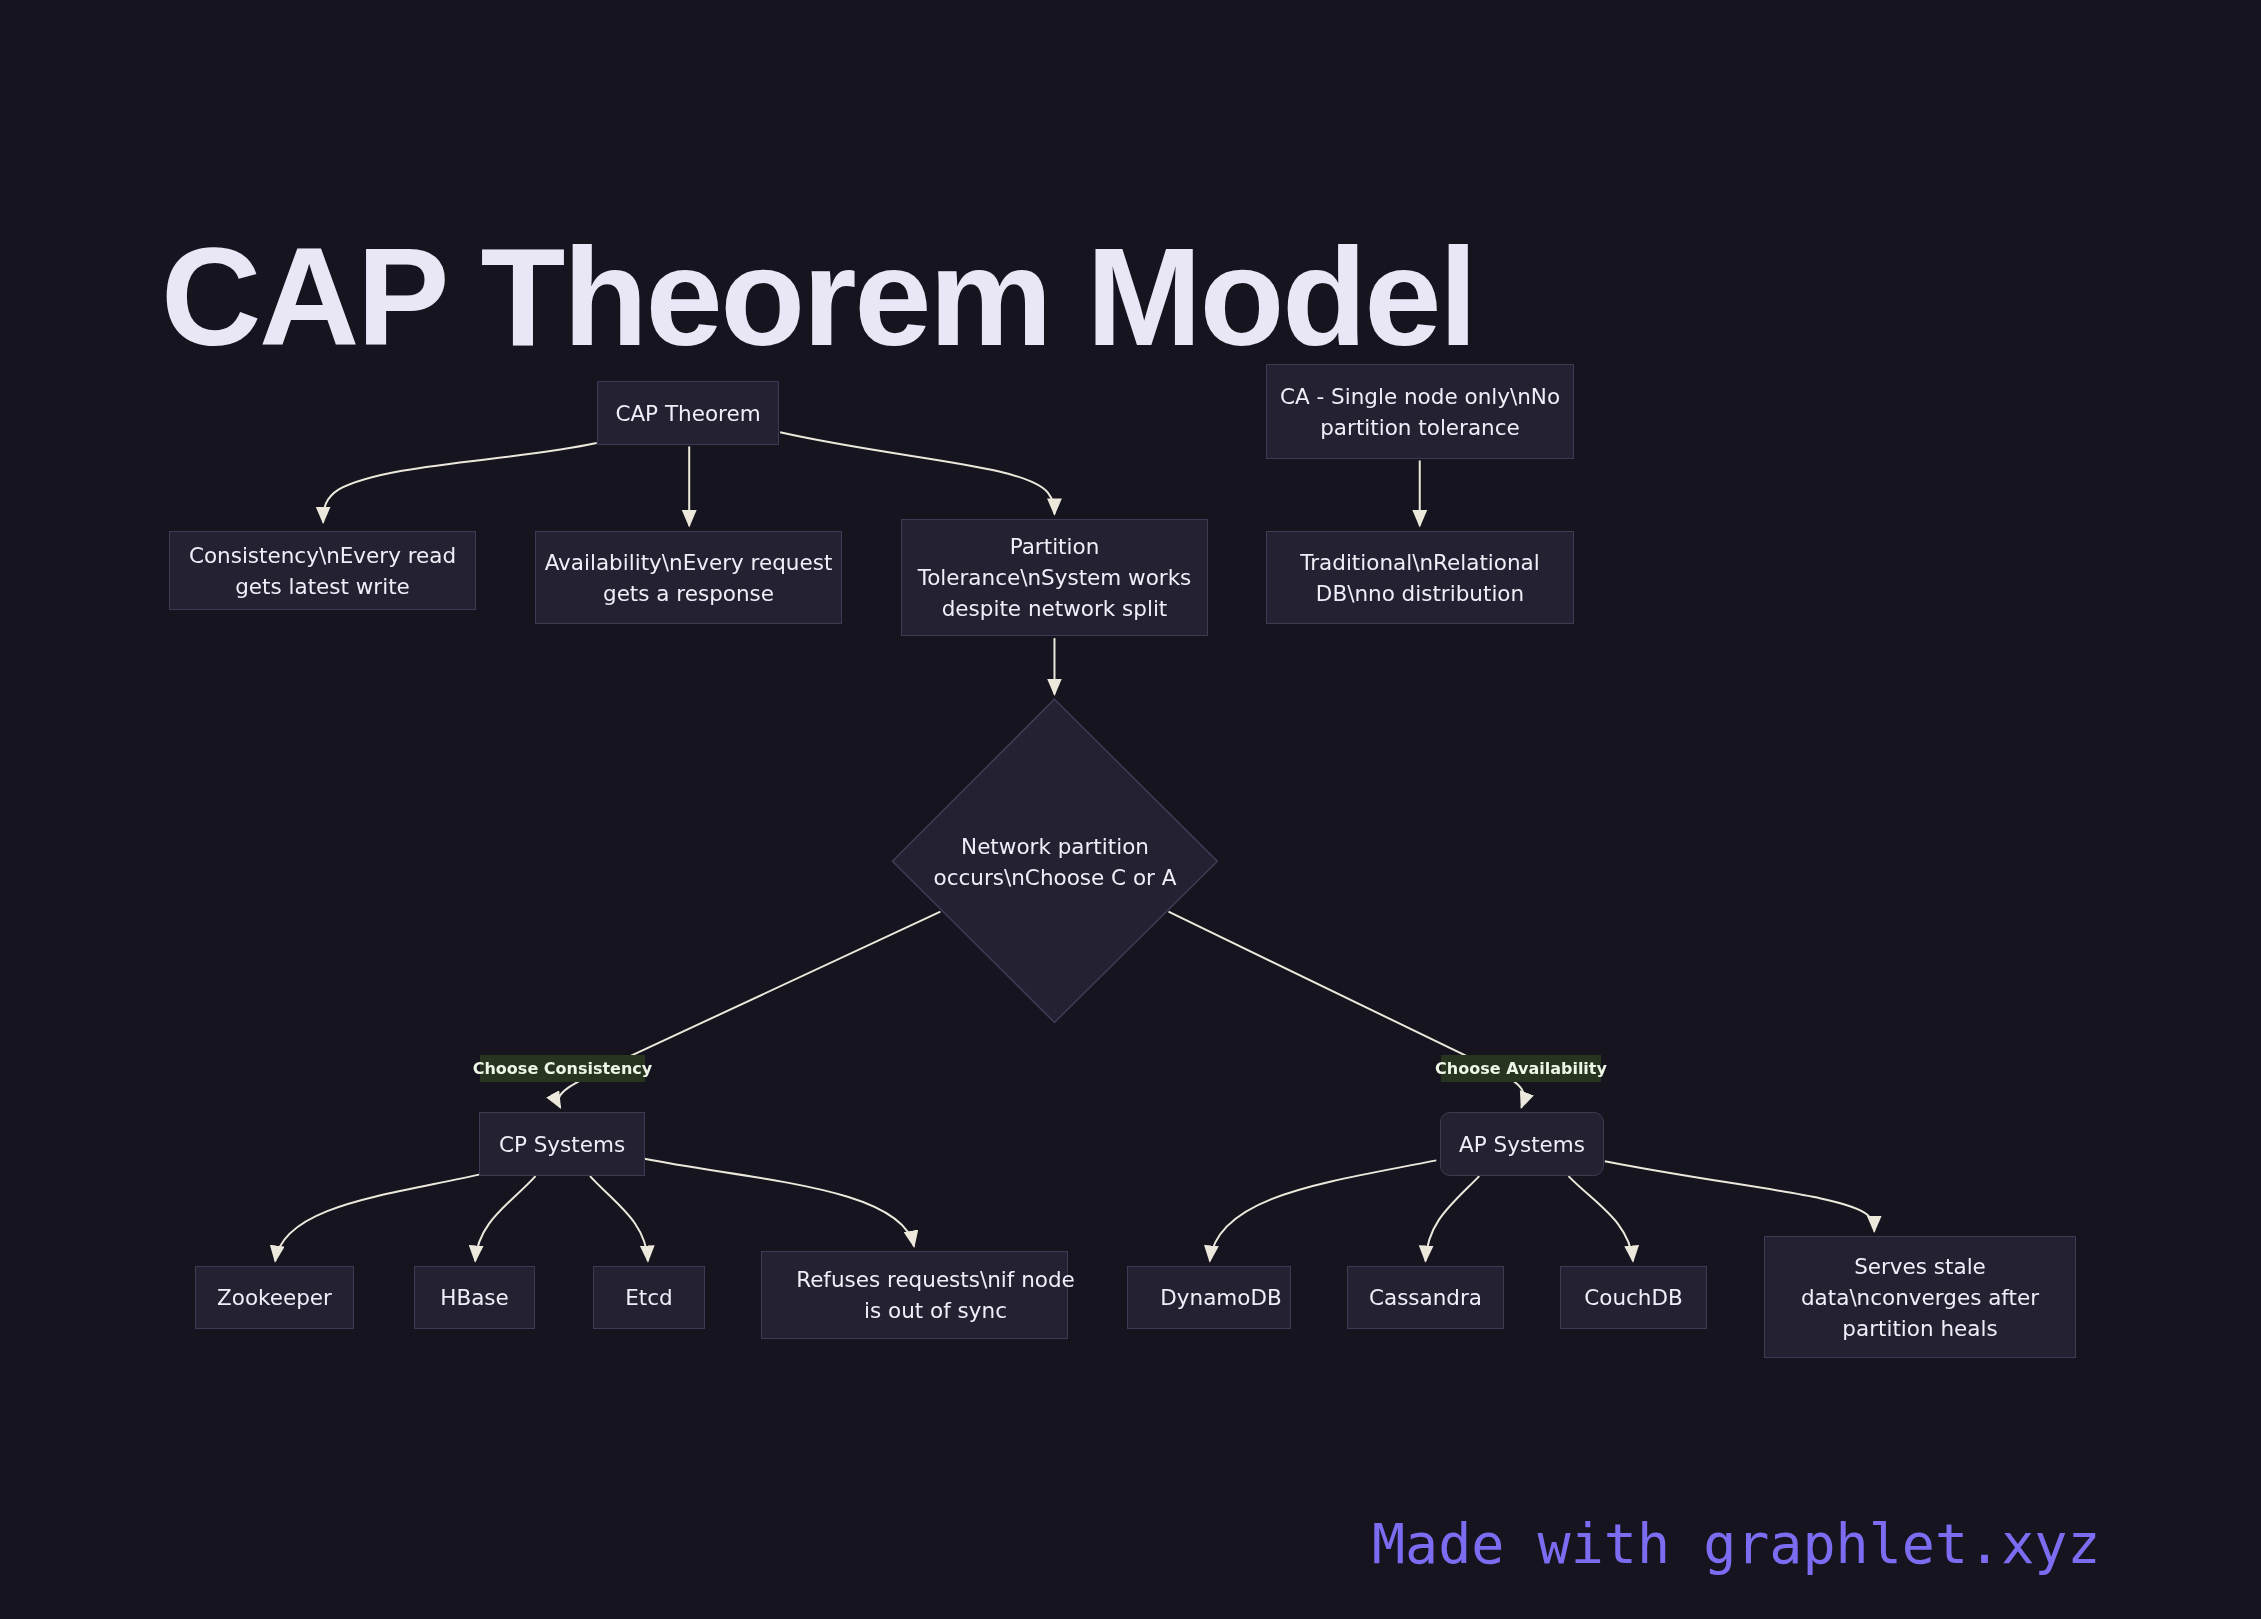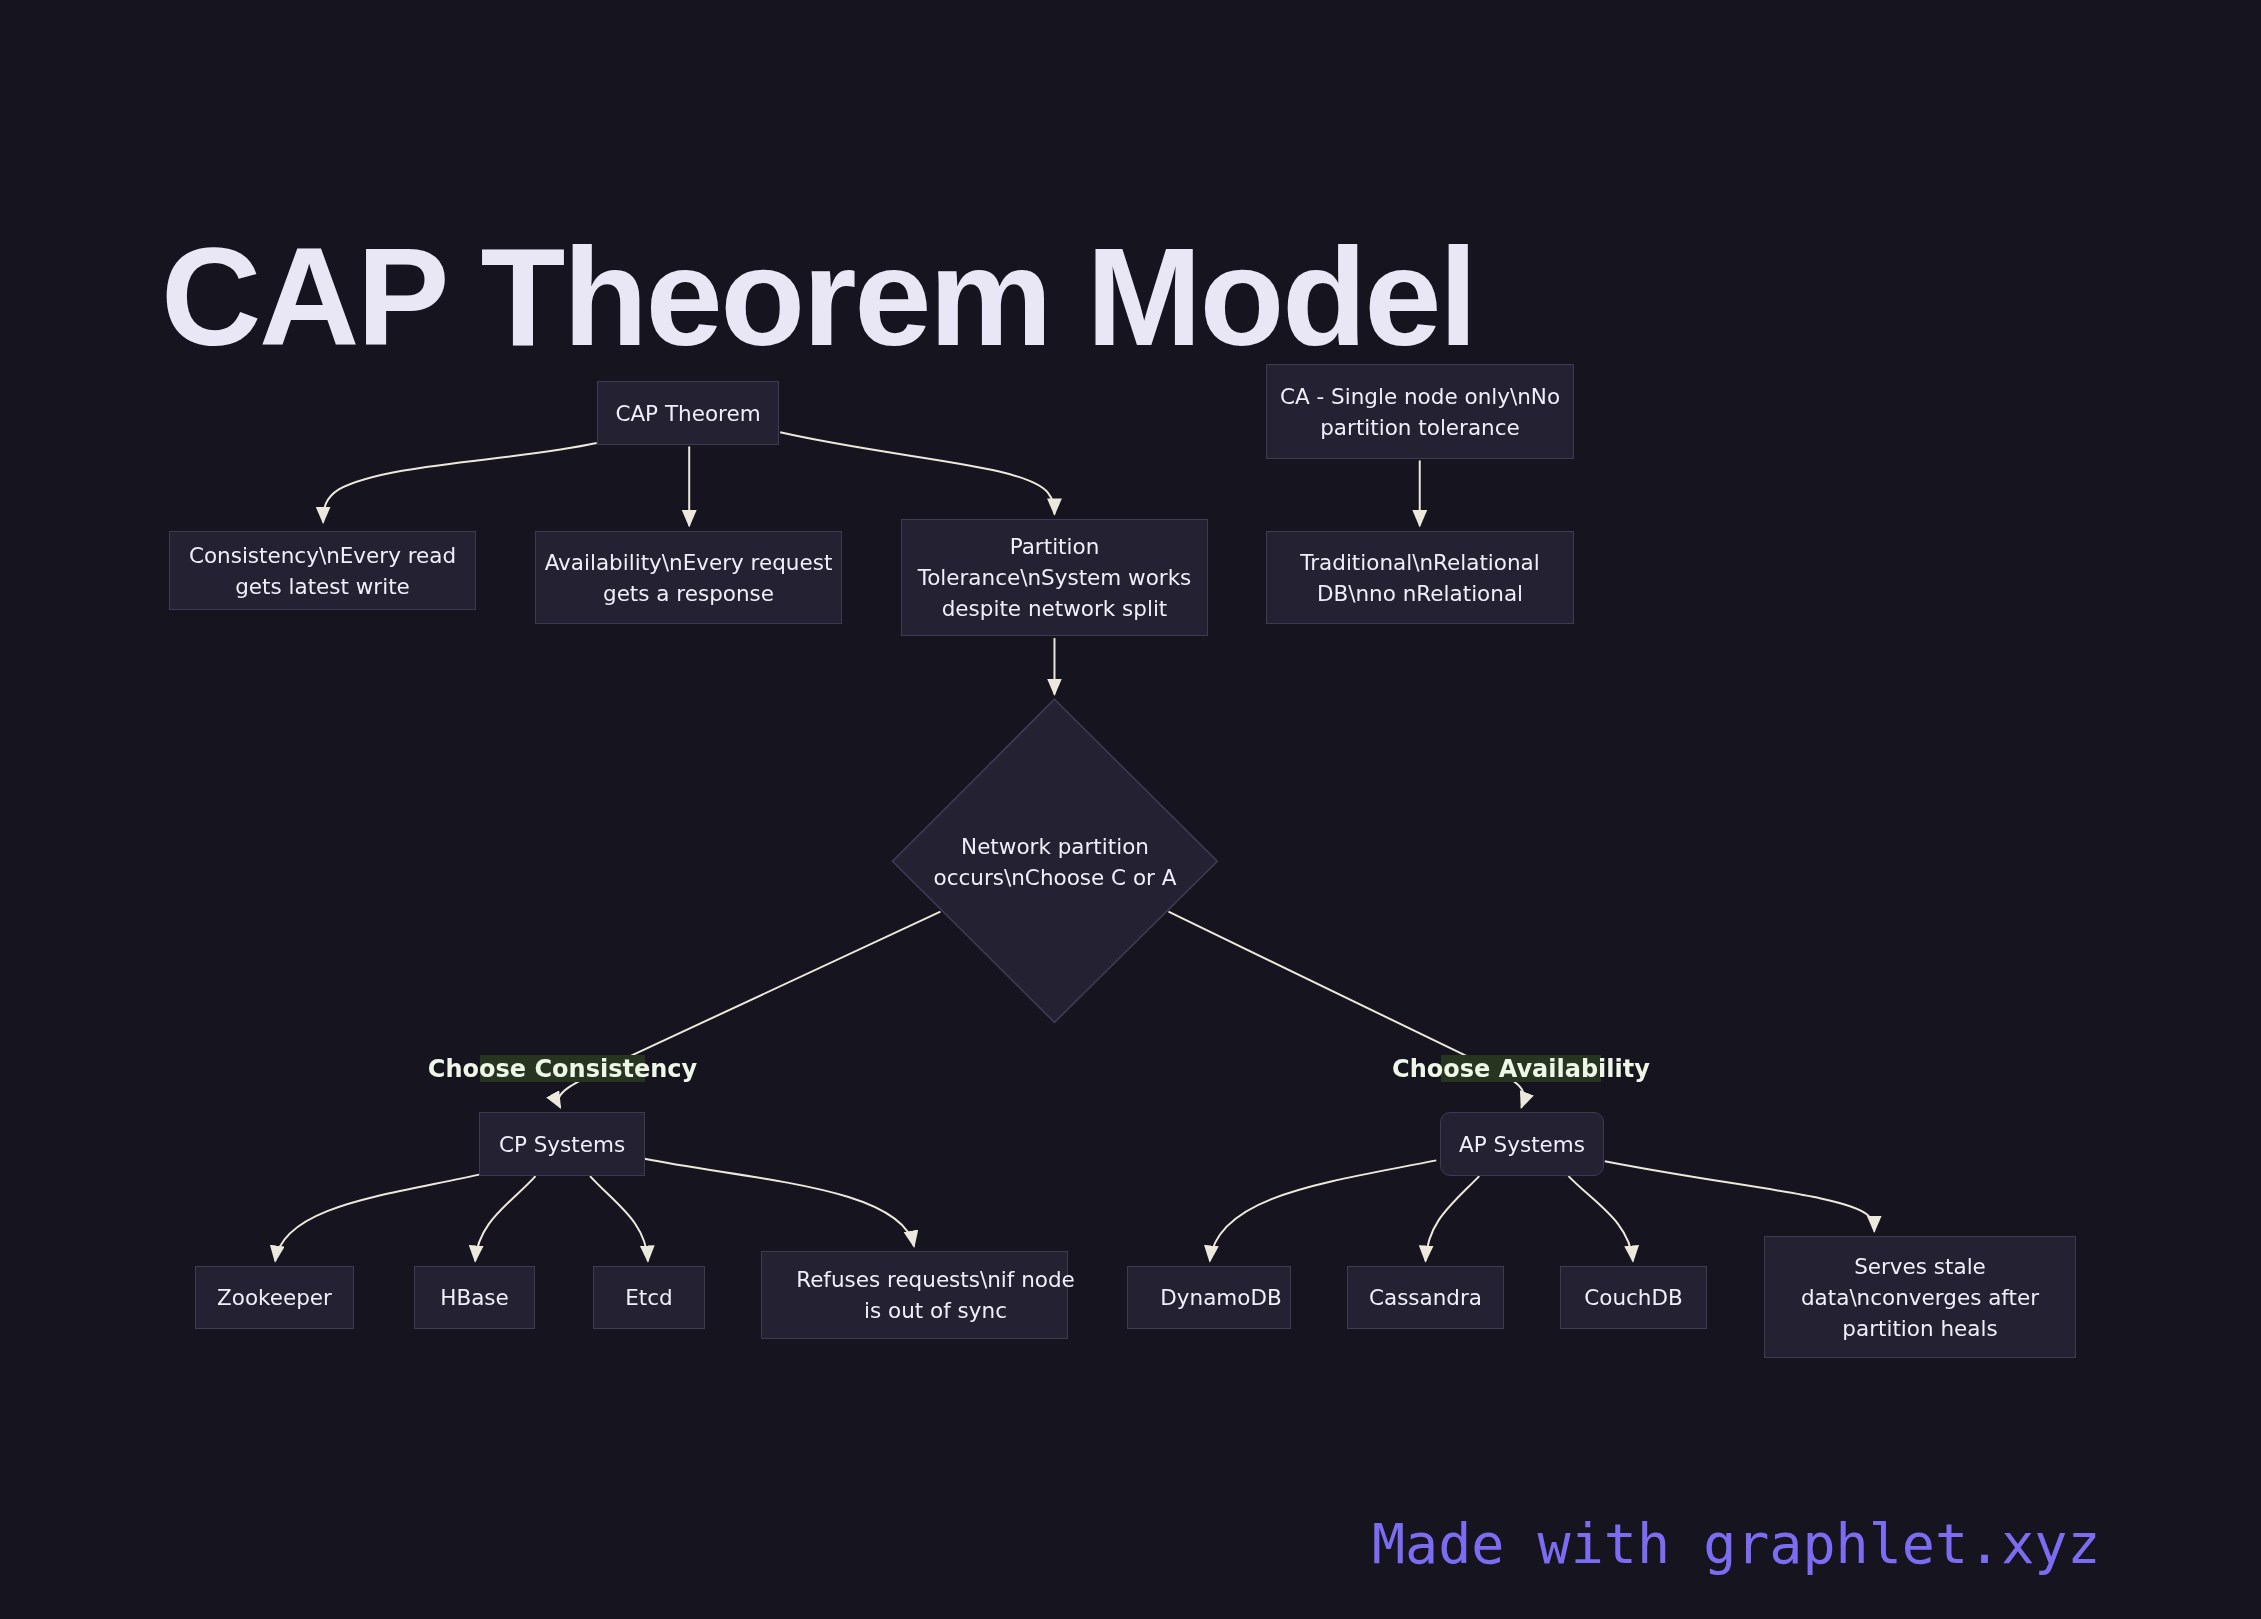--- a/index.html
+++ b/index.html
@@ -40,21 +40,21 @@
     text-align:center;color:var(--node_text);
     font-size:21.5px;line-height:31px;
   }
   .node.box{background:var(--node_fill);border:1.7px solid var(--node_border);}
   .node.plain{background:transparent;border:none;}
   .node .line{white-space:nowrap;}
   .edge-label{
     position:absolute;box-sizing:border-box;
     display:flex;align-items:center;justify-content:center;
     background:var(--label_bg);color:var(--label_text);
-    font-size:24px;font-weight:600;white-space:nowrap;
+    font-size:16px;font-weight:600;white-space:nowrap;
   }
 </style>
 </head>
 <body>
 
 <div id="canvas">
 
   <h1 id="title">CAP Theorem Model</h1>
 
   <svg id="edge-svg" width="2261" height="1620" viewBox="0 0 2736 1960">
@@ -98,21 +98,21 @@
         <div class="line">Availability\nEvery request</div>
         <div class="line">gets a response</div>
       </div>
       <div class="node box" style="left: 901px; top: 519px; width: 307px; height: 117px;">
         <div class="line">Partition</div>
         <div class="line">Tolerance\nSystem works</div>
         <div class="line">despite network split</div>
       </div>
       <div class="node box" style="left: 1266px; top: 531px; width: 308px; height: 93px;">
         <div class="line">Traditional\nRelational</div>
-        <div class="line">DB\nno nRelational</div>
+        <div class="line">DB\nno distribution</div>
       </div>
       <div class="node plain" style="left: 906px; top: 817px; width: 298px; height: 89px;">
         <div class="line">Network partition</div>
         <div class="line">occurs\nChoose C or A</div>
       </div>
       <div class="node box" style="left: 479px; top: 1112px; width: 166px; height: 64px;">
         <div class="line">CP Systems</div>
       </div>
       <div class="node box" style="left: 1440px; top: 1112px; width: 164px; height: 64px; border-radius: 10px;">
         <div class="line">AP Systems</div>

